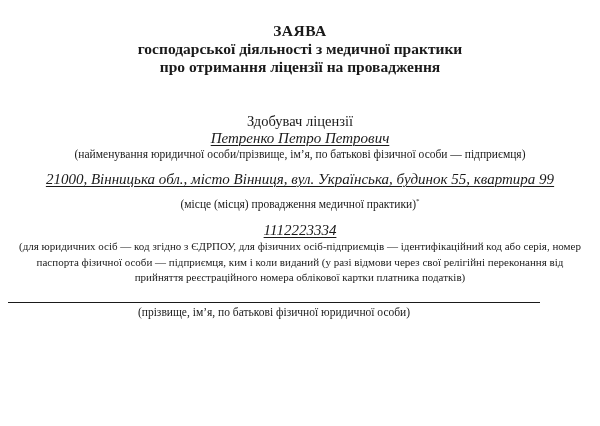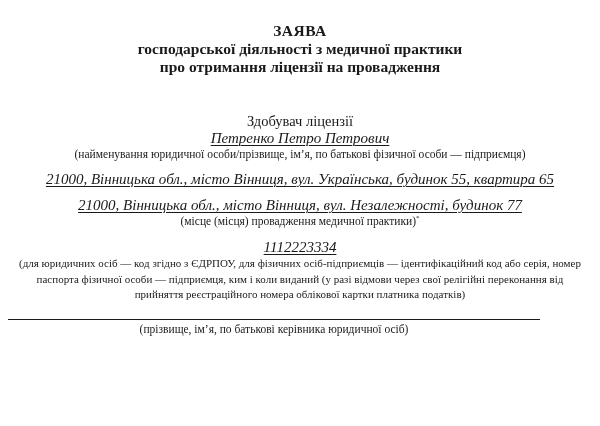--- a/index.html
+++ b/index.html
@@ -102,34 +102,31 @@
   <div class="section-head">Здобувач ліцензії</div>
 
   <div class="value">
     <span>Петренко Петро Петрович</span>
   </div>
   <div class="caption">(найменування юридичної особи/прізвище, ім’я, по батькові фізичної особи — підприємця)</div>
 
   <div class="gap-s"></div>
 
   <div class="value">
-    <span>21000, Вінницька обл., місто Вінниця, вул. Українська, будинок 55, квартира 65</span>
+    <span>21000, Вінницька обл., місто Вінниця, вул. Українська, будинок 55, квартира 99</span>
   </div>
 
   <div class="gap-s"></div>
 
-  <div class="value">
-    <span>21000, Вінницька обл., місто Вінниця, вул. Незалежності, будинок 77</span>
-  </div>
   <div class="caption"><span>(місце (місця) провадження медичної практики)</span><sup>*</sup></div>
 
   <div class="gap-m"></div>
 
   <div class="value">
     <span>1112223334</span>
   </div>
   <div class="caption-multi">(для юридичних осіб — код згідно з ЄДРПОУ, для фізичних осіб-підприємців — ідентифікаційний код або серія, номер паспорта фізичної особи — підприємця, ким і коли виданий (у разі відмови через свої релігійні переконання від прийняття реєстраційного номера облікової картки платника податків)</div>
 
   <hr class="sign-line">
-  <div class="sign-caption">(прізвище, ім’я, по батькові керівника юридичної осіб)</div>
+  <div class="sign-caption">(прізвище, ім’я, по батькові фізичної юридичної особи)</div>
 
 
 </div>
 
 </body></html>

